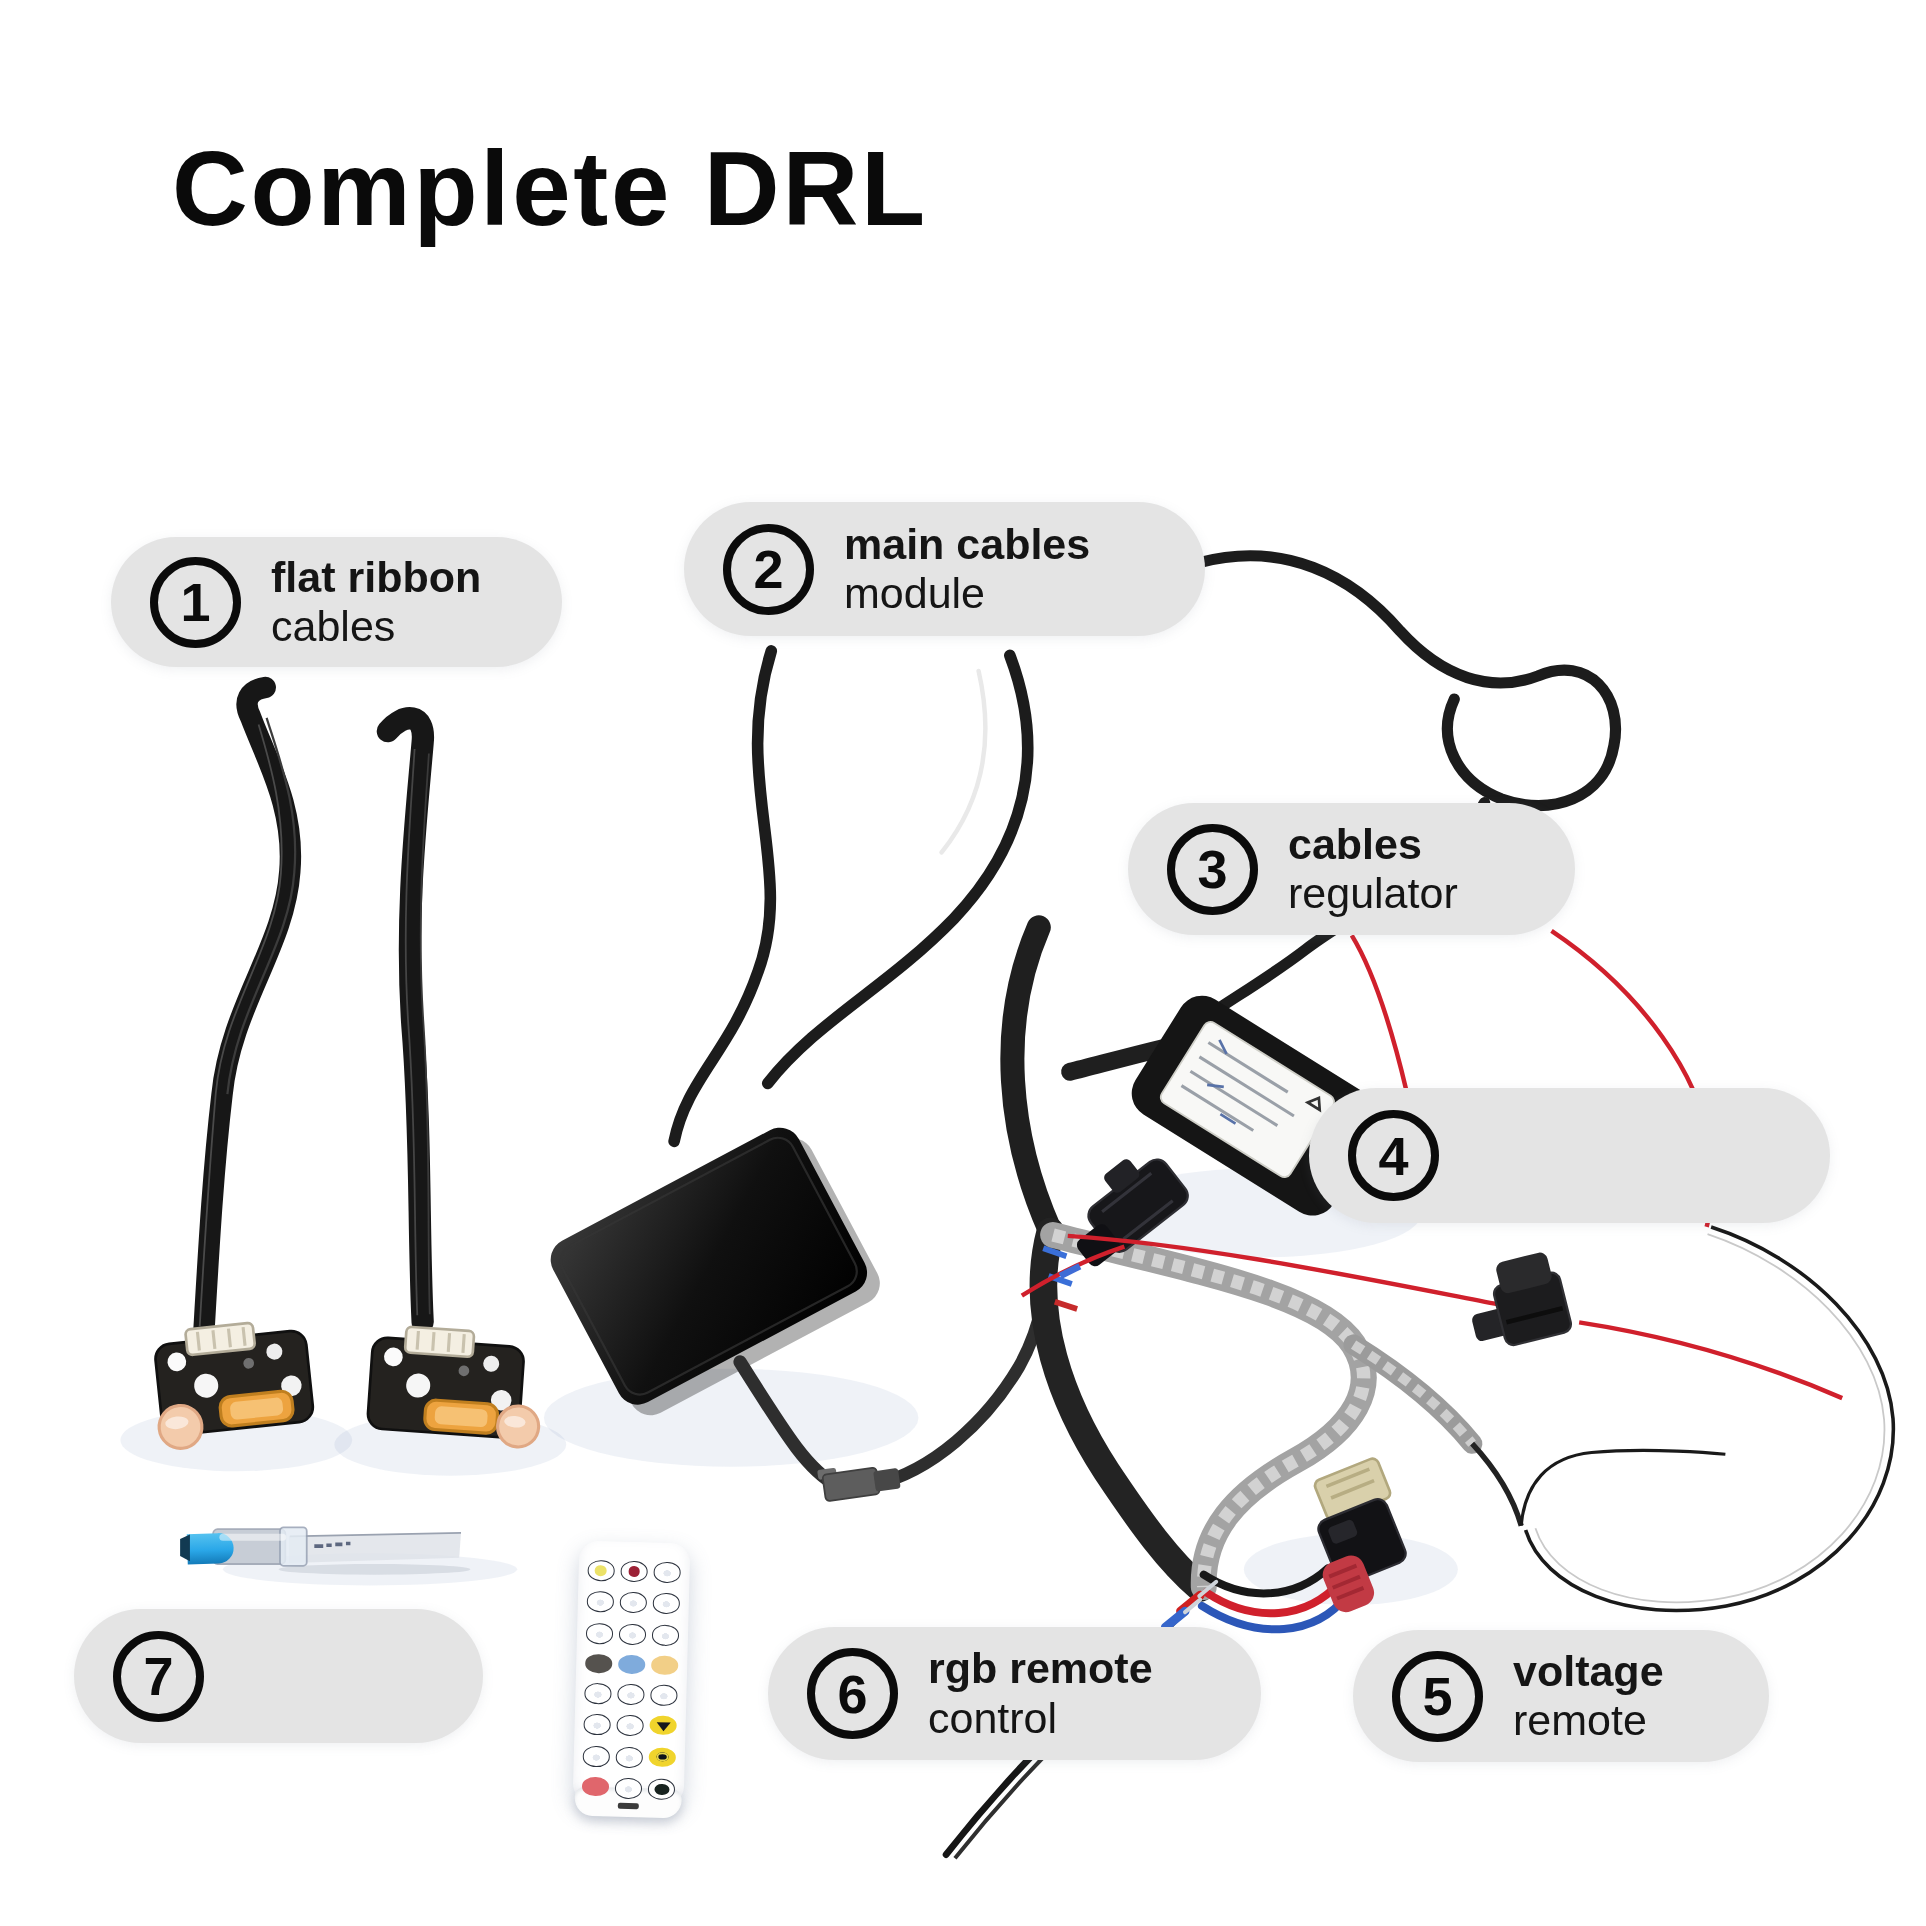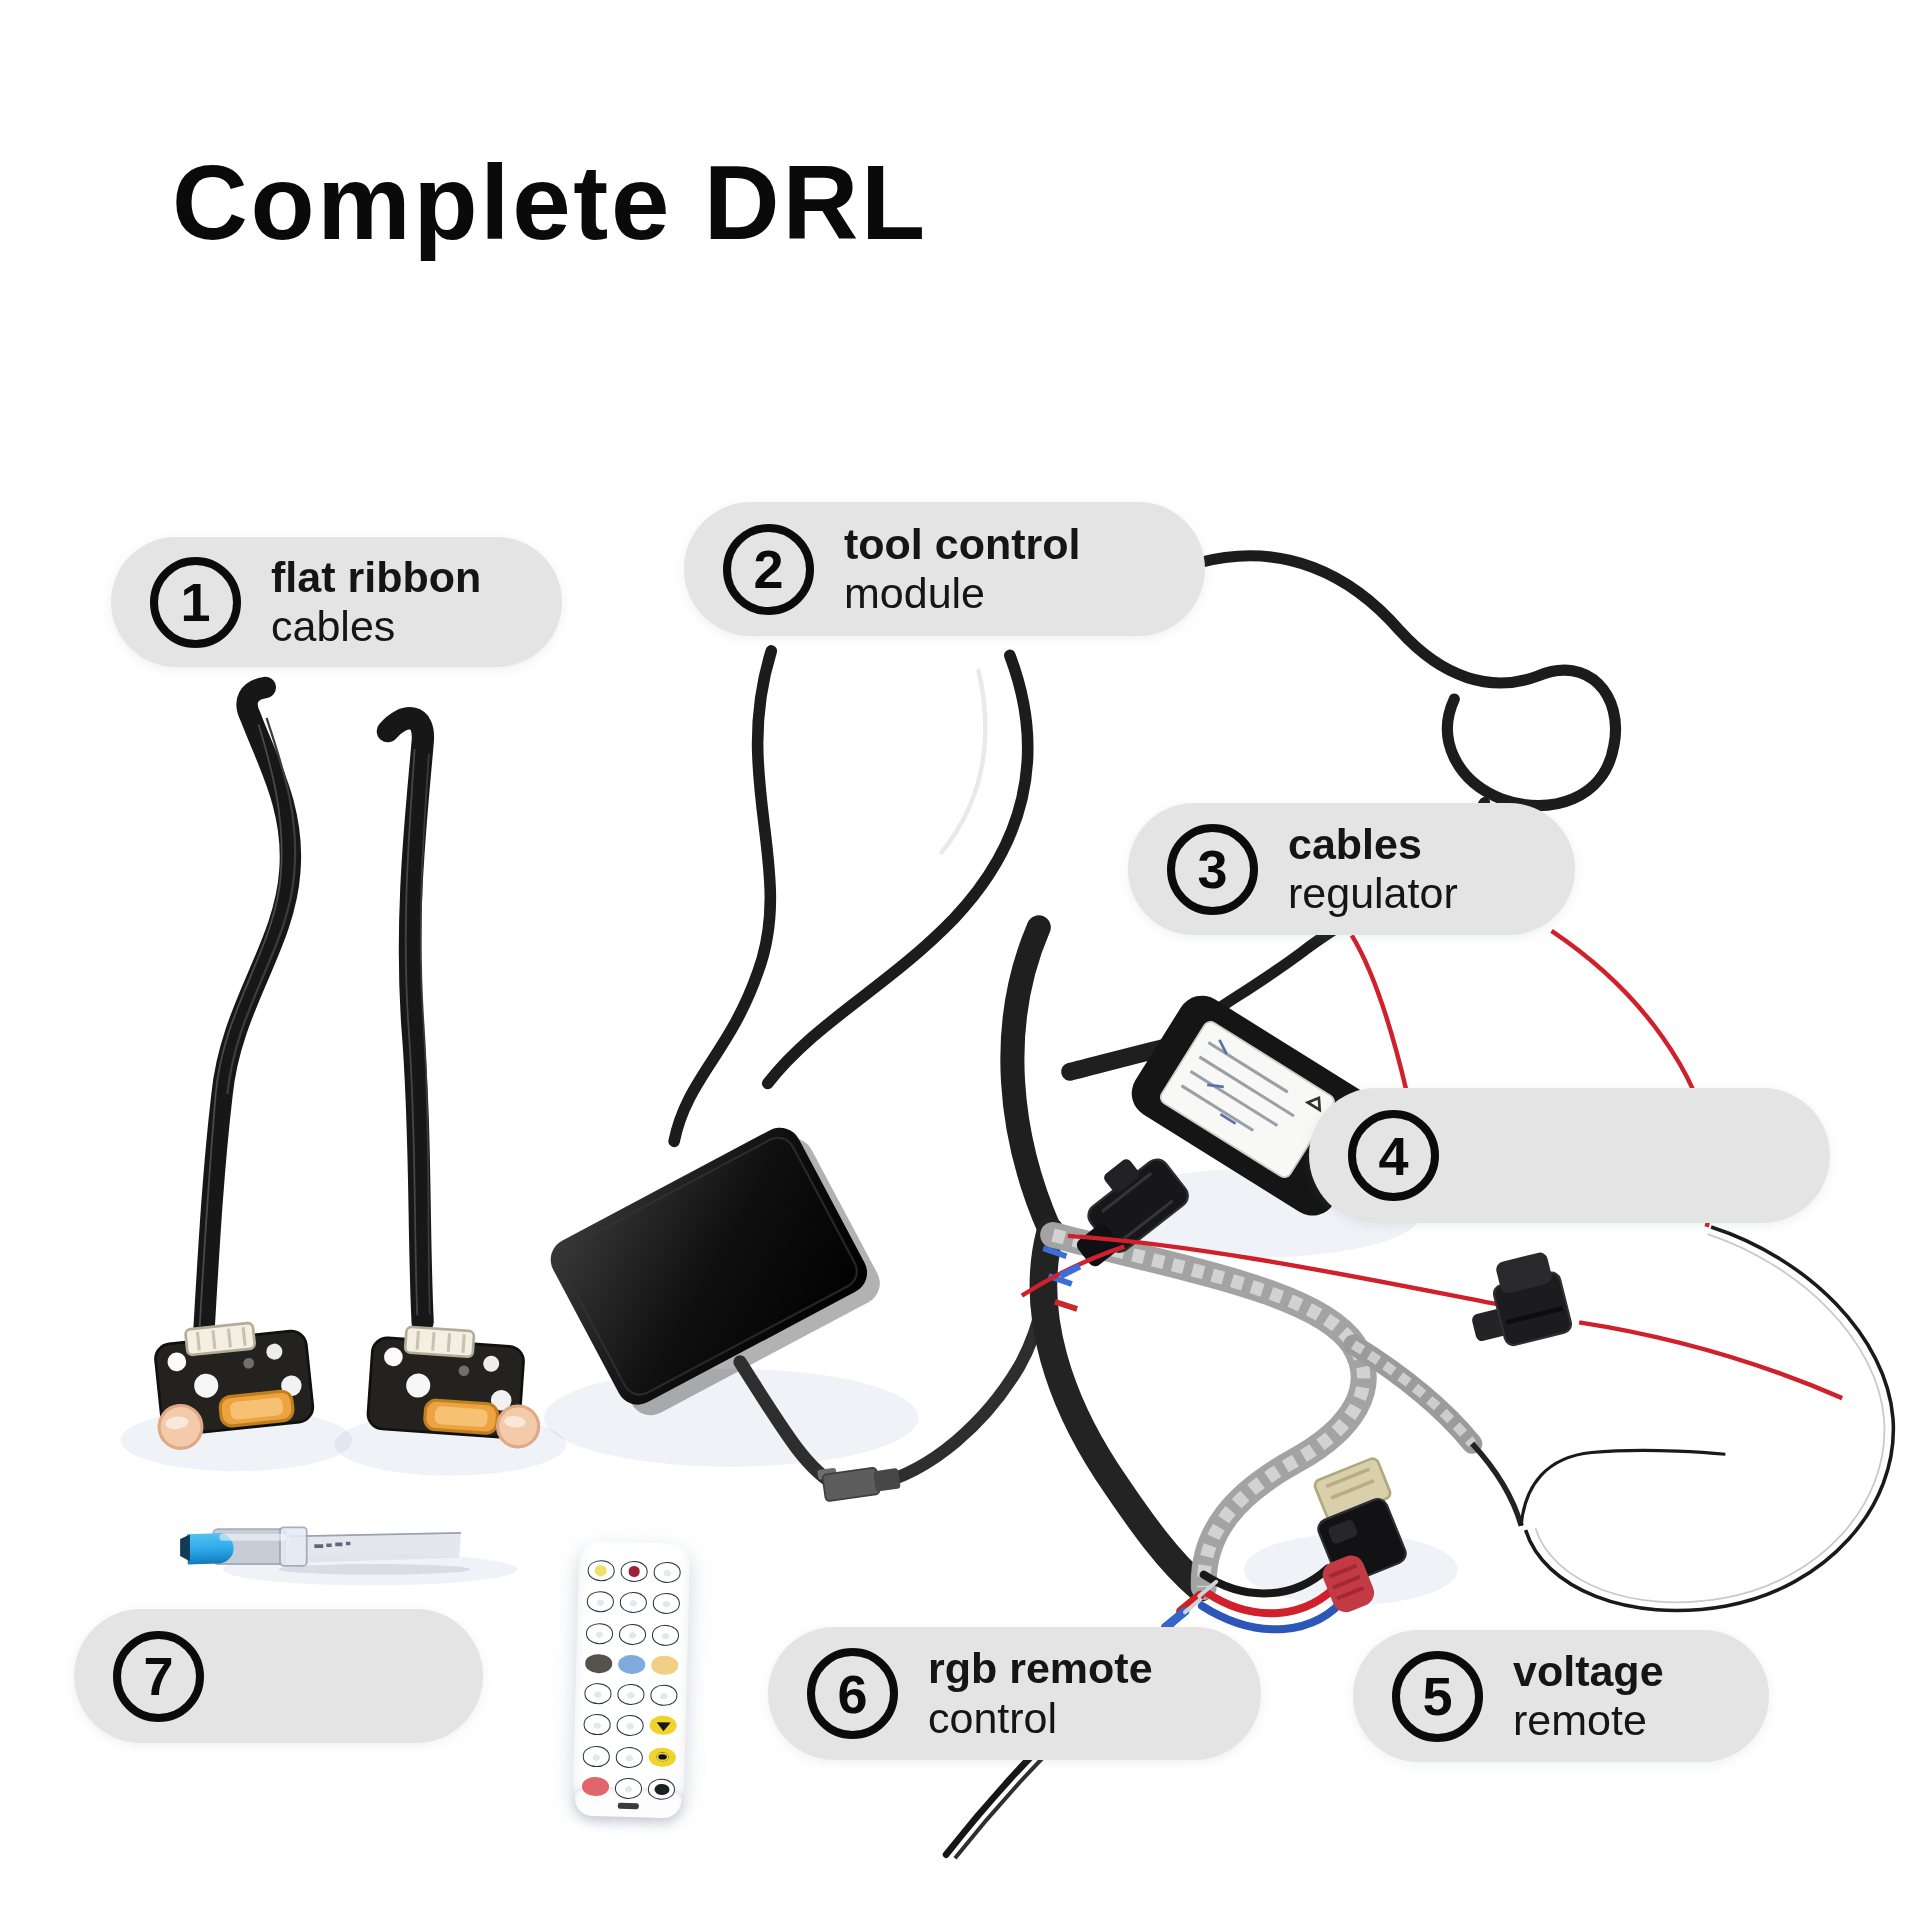--- a/index.html
+++ b/index.html
@@ -3,21 +3,21 @@
 <meta charset="utf-8">
 <style>
   html,body{margin:0;padding:0;}
   body{
     width:1926px;height:1926px;position:relative;overflow:hidden;
     background:#ffffff;
     font-family:"Liberation Sans", sans-serif;
   }
   
   .title{
-    position:absolute;left:172px;top:145px;z-index:4;
+    position:absolute;left:172px;top:131px;z-index:4;
     font-size:105px;font-weight:bold;color:#0a0a0a;
     line-height:1.1;letter-spacing:2.7px;white-space:nowrap;
   }
   
   .pill{
     position:absolute;z-index:3;background:#e4e4e4;border-radius:76px;
     display:flex;align-items:center;
     box-shadow:0 2.7px 11.6px rgba(120,130,150,.12);
   }
   .pill .num{
@@ -251,21 +251,21 @@
   <span class="num">1</span>
   <span class="txt">
       <b>flat ribbon</b>
       <span class="l2">cables</span>
     </span>
 </div>
 
 <div class="pill" style="left:684px;top:502px;width:521px;height:134px">
   <span class="num">2</span>
   <span class="txt">
-      <b>tool control</b>
+      <b>main cables</b>
       <span class="l2">module</span>
     </span>
 </div>
 
 <div class="pill" style="left:1128px;top:803px;width:447px;height:132px">
   <span class="num">3</span>
   <span class="txt">
       <b>cables</b>
       <span class="l2">regulator</span>
     </span>

